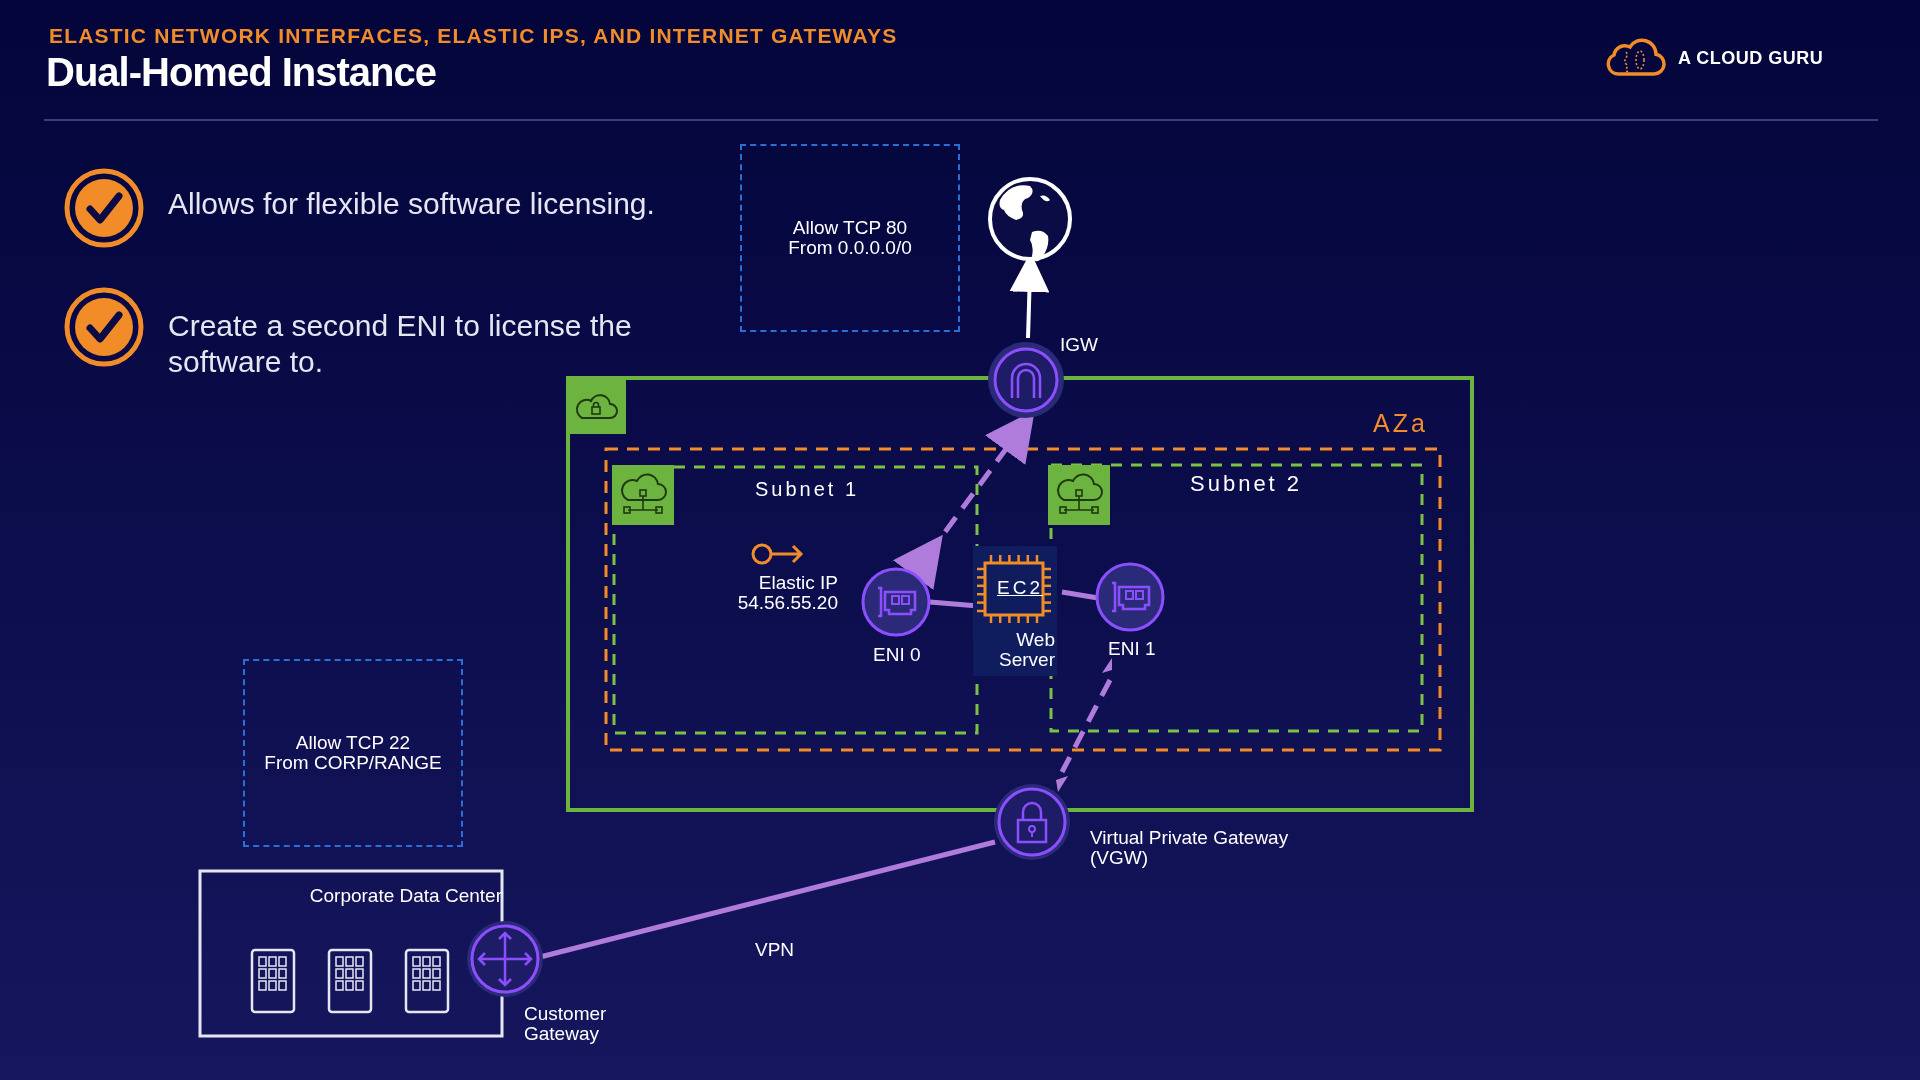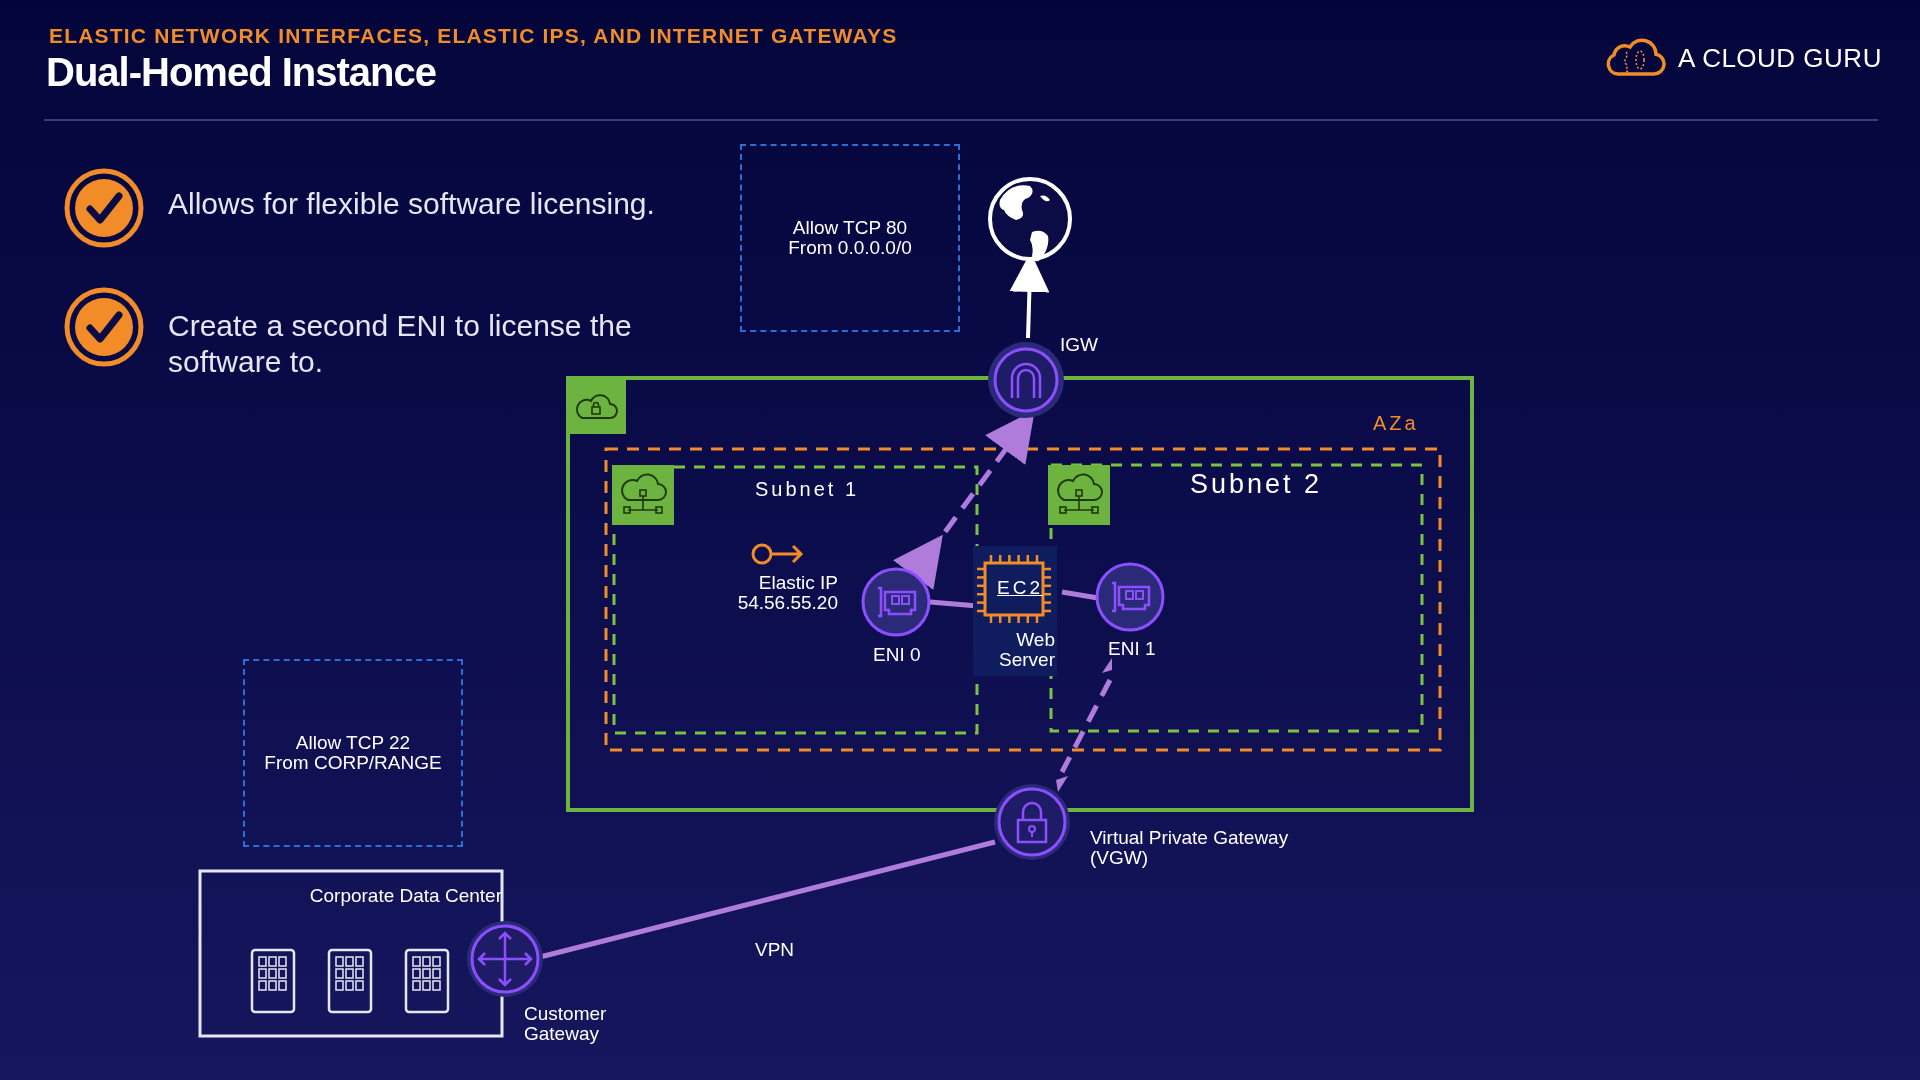--- a/index.html
+++ b/index.html
@@ -4,21 +4,21 @@
 <style>
   html,body{margin:0;padding:0;}
   body{width:1920px;height:1080px;overflow:hidden;background:#0b0b45;
     background:linear-gradient(180deg,#03053a 0%,#0a0b48 40%,#16165e 100%);
     font-family:"Liberation Sans",sans-serif;color:#fff;position:relative;}
   .abs{position:absolute;}
   #subtitle{left:49px;top:24px;font-size:21px;font-weight:bold;color:#f28c28;letter-spacing:1.2px;}
   #title{left:46px;top:50px;font-size:40px;font-weight:bold;letter-spacing:-1px;}
   #rule{left:44px;top:119px;width:1834px;height:2px;background:#3a3f7a;}
   #logo{left:1604px;top:38px;display:flex;align-items:center;gap:12px;}
-  #logo-text{font-size:26px;font-weight:normal;letter-spacing:0.5px;}
+  #logo-text{font-size:18px;font-weight:bold;letter-spacing:0.5px;}
   .bullet{left:64px;display:flex;align-items:flex-start;gap:24px;}
   .check{width:80px;height:80px;}
   .bullet-text{font-size:30px;color:#e6e6f2;line-height:36px;width:520px;}
   .rulebox{border:2px dashed #2b6fd6;display:flex;align-items:center;justify-content:center;text-align:center;font-size:19px;line-height:20px;}
   .lbl{font-size:19px;line-height:20px;text-align:right;}
   svg#diagram{left:0;top:0;}
 </style>
 </head>
 <body>
 
@@ -227,23 +227,23 @@
     </div>
 </div>
 <div class="abs rulebox" style="left:243px;top:659px;width:216px;height:184px;">
   <div>
       <div>Allow TCP 22</div>
       <div>From CORP/RANGE</div>
     </div>
 </div>
 
 <div class="abs lbl" style="left:1060px;top:335px;">IGW</div>
-<div class="abs lbl" style="left:1373px;top:413px;color:#f28c28;letter-spacing:3px;font-size:20px;">AZa</div>
+<div class="abs lbl" style="left:1373px;top:413px;color:#f28c28;letter-spacing:3px;font-size:25px;">AZa</div>
 <div class="abs lbl" style="left:755px;top:479px;letter-spacing:3px;font-size:20px;">Subnet 1</div>
-<div class="abs lbl" style="left:1190px;top:474px;letter-spacing:3px;font-size:27px;">Subnet 2</div>
+<div class="abs lbl" style="left:1190px;top:474px;letter-spacing:3px;font-size:22px;">Subnet 2</div>
 <div class="abs lbl" style="left:718px;top:573px;width:120px;">
   <div>Elastic IP</div>
   <div>54.56.55.20</div>
 </div>
 <div class="abs lbl" style="left:873px;top:645px;">ENI 0</div>
 <div class="abs lbl" style="left:1108px;top:639px;">ENI 1</div>
 <div class="abs lbl" style="left:985px;top:578px;width:58px;font-size:19px;letter-spacing:3px;text-decoration:underline;">EC2</div>
 <div class="abs lbl" style="left:975px;top:630px;width:80px;">
   <div>Web</div>
   <div>Server</div>

